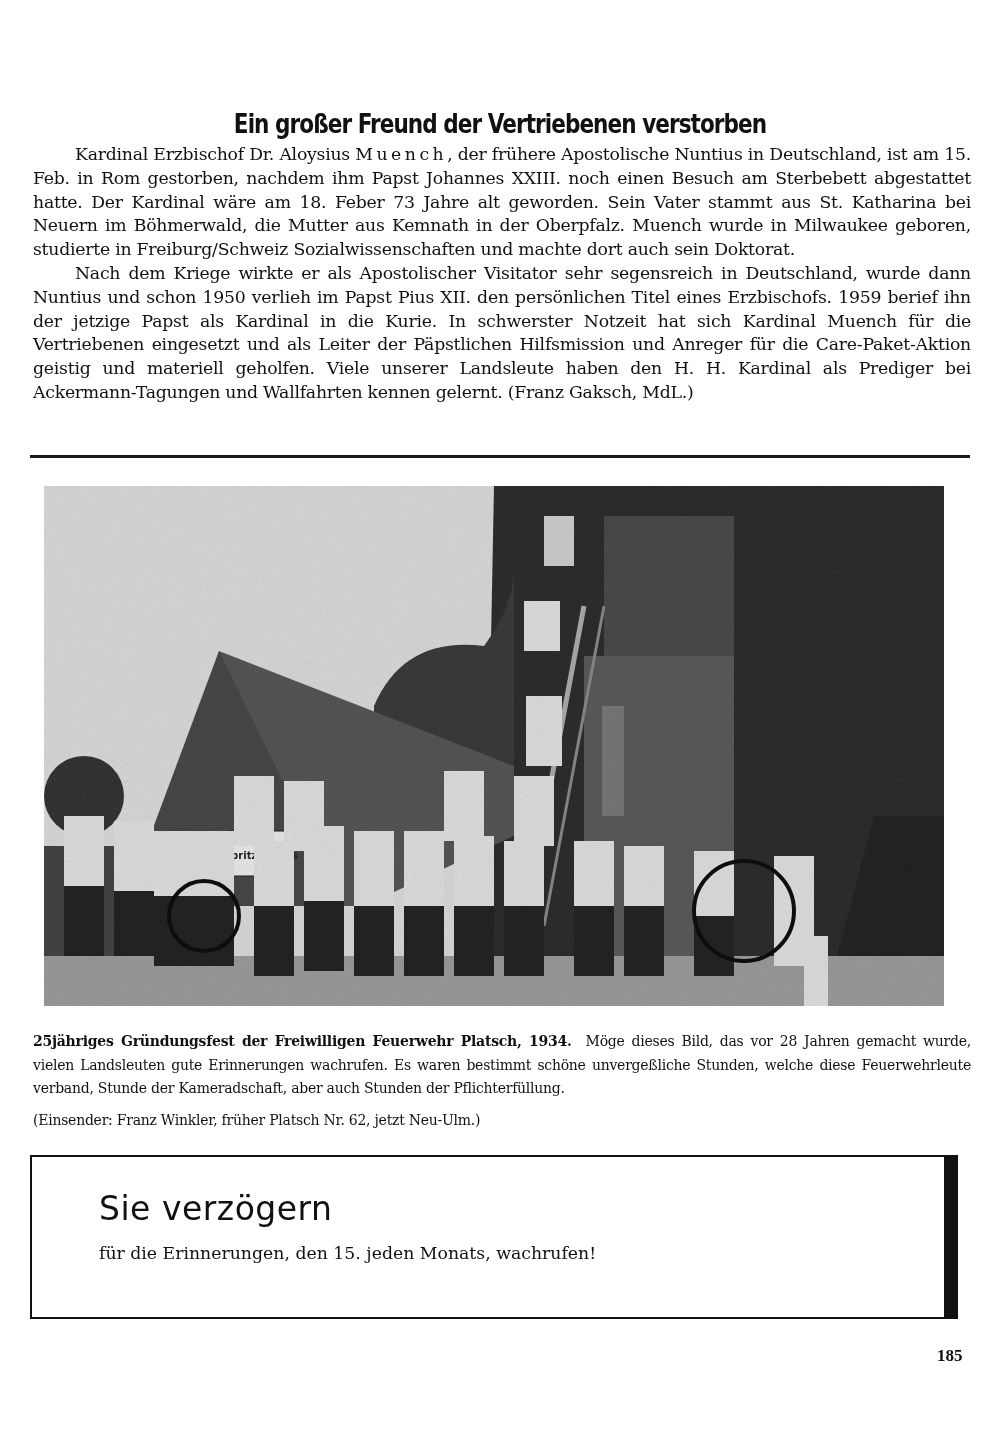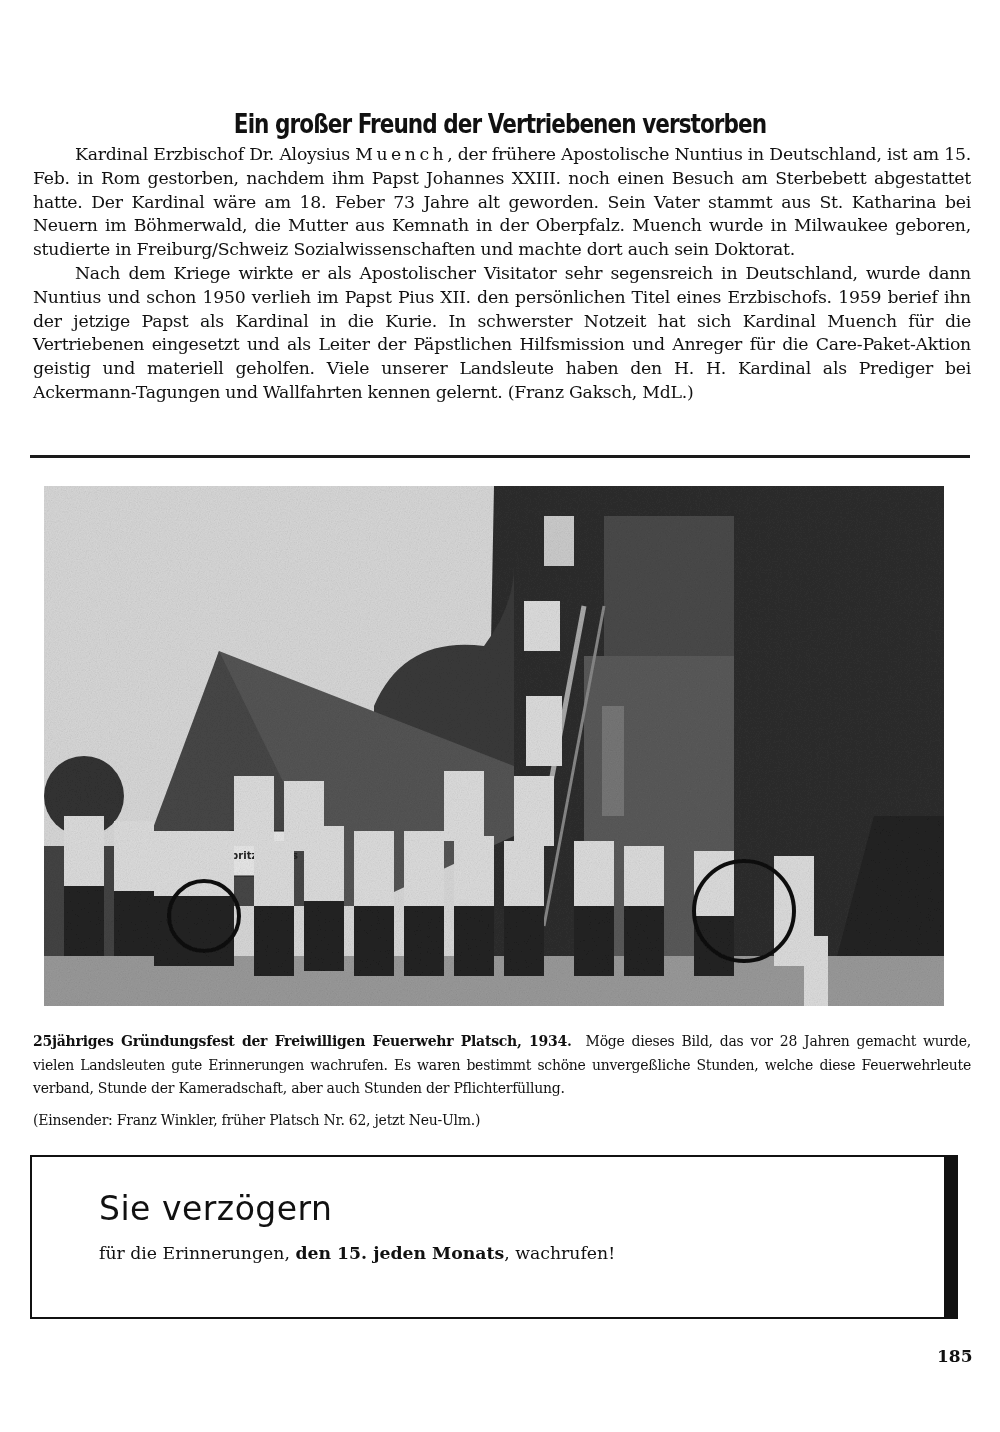--- a/index.html
+++ b/index.html
@@ -11,22 +11,22 @@
   .rule { position: absolute; left: 30px; width: 940px; top: 455px; height: 3px; background: #1a1a1a; }
   .photo { position: absolute; left: 44px; top: 486px; width: 900px; height: 520px; background: #3a3a3a; overflow: hidden; }
   .photo svg { display: block; width: 100%; height: 100%; }
   .caption { position: absolute; left: 33px; width: 938px; top: 1018px; font-size: 14px; line-height: 23.5px; text-align: justify; letter-spacing: -0.25px; margin-top: 12px; }
   .caption p { margin: 0; }
   .caption .bold { font-weight: bold; }
   .caption .sender { text-align: left; margin-top: 8px; }
   .notice { position: absolute; left: 30px; top: 1155px; width: 928px; height: 164px; border: 2px solid #111; border-right: 14px solid #111; box-sizing: border-box; }
   .notice-title { position: absolute; left: 67px; top: 32px; font-family: "DejaVu Sans", "Liberation Sans", sans-serif; font-weight: normal; font-size: 33px; letter-spacing: 0.5px; }
   .notice-body { position: absolute; left: 67px; top: 82px; width: 820px; font-size: 17.3px; line-height: 29px; }
-  .notice-body .bold { font-weight: bold; }
-  .page-number { position: absolute; left: 937px; top: 1346px; font-weight: bold; font-size: 17px; }
+  .notice-body .bold { font-weight: normal; }
+  .page-number { position: absolute; left: 937px; top: 1346px; font-weight: bold; font-size: 17px; font-family: Liberation Serif, serif; }
 </style>
 </head>
 <body>
 
 <h1 class="headline">Ein großer Freund der Vertriebenen verstorben</h1>
 
 <div class="article">
   <p><span>Kardinal Erzbischof Dr. Aloysius </span><span class="spaced">Muench</span><span>, der frühere Apostolische Nuntius in Deutschland, ist am 15. Feb. in Rom gestorben, nachdem ihm Papst Johannes XXIII. noch einen Besuch am Sterbebett abgestattet hatte. Der Kardinal wäre am 18. Feber 73 Jahre alt geworden. Sein Vater stammt aus St. Katharina bei Neuern im Böhmerwald, die Mutter aus Kemnath in der Oberpfalz. Muench wurde in Milwaukee geboren, studierte in Freiburg/Schweiz Sozialwissenschaften und machte dort auch sein Doktorat.</span></p>
   <p>Nach dem Kriege wirkte er als Apostolischer Visitator sehr segensreich in Deutschland, wurde dann Nuntius und schon 1950 verlieh im Papst Pius XII. den persönlichen Titel eines Erzbischofs. 1959 berief ihn der jetzige Papst als Kardinal in die Kurie. In schwerster Notzeit hat sich Kardinal Muench für die Vertriebenen eingesetzt und als Leiter der Päpstlichen Hilfsmission und Anreger für die Care-Paket-Aktion geistig und materiell geholfen. Viele unserer Landsleute haben den H. H. Kardinal als Prediger bei Ackermann-Tagungen und Wallfahrten kennen gelernt. (Franz Gaksch, MdL.)</p>
 </div>

